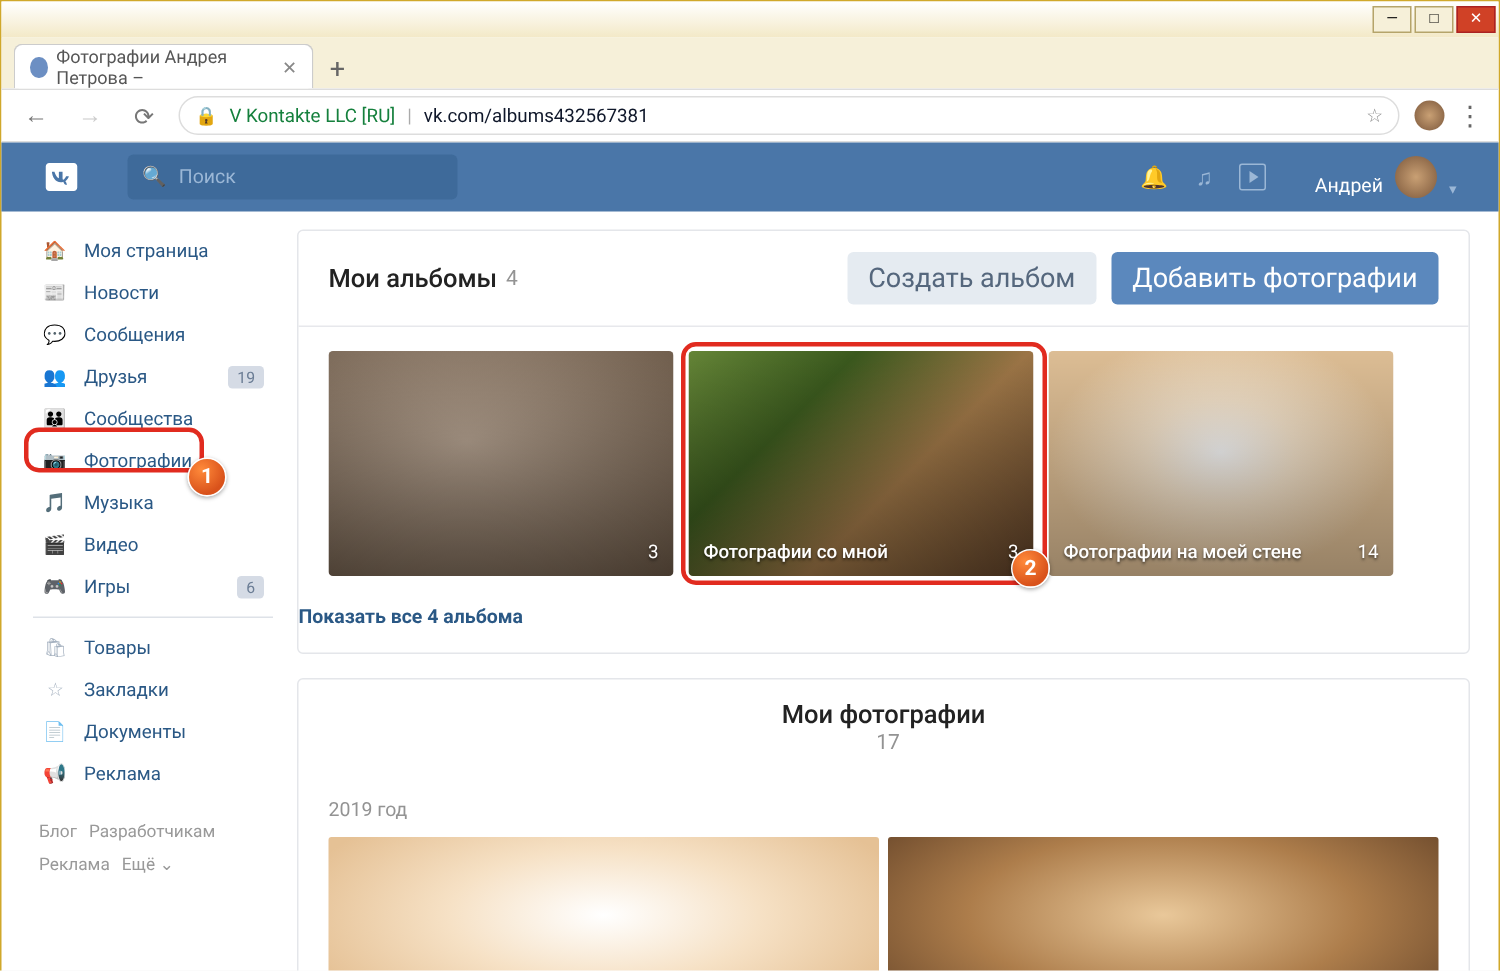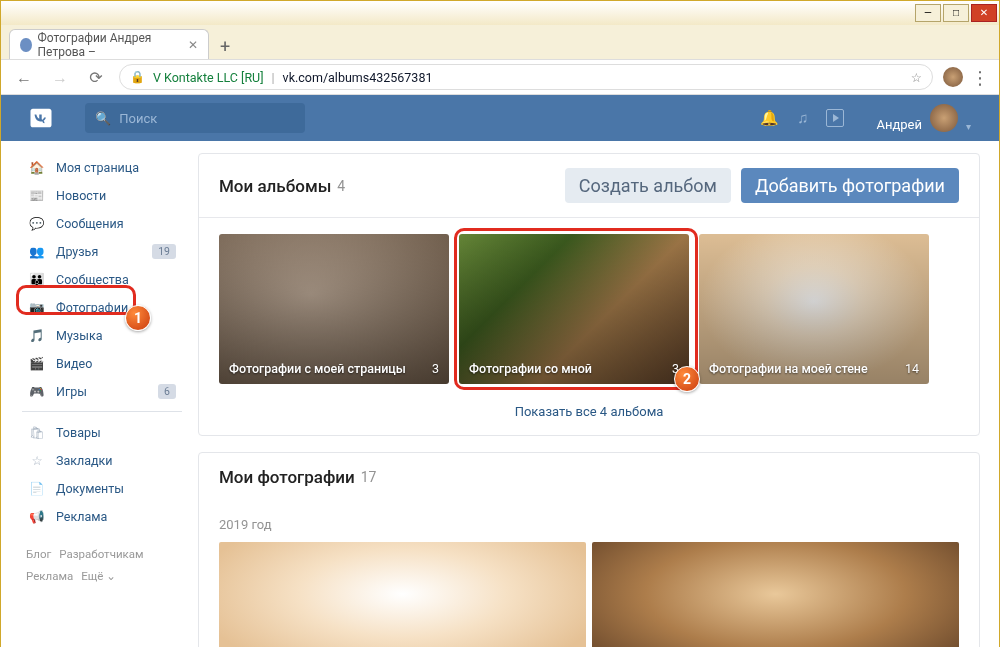--- a/index.html
+++ b/index.html
@@ -71,21 +71,21 @@
 .btn-sec { background:#e5ebf1; color:#55677d;}
 .btn-pri { background:#5b88bd; color:#fff;}
 
 .albums { display:flex; gap:10px; padding:16px 20px 8px;}
 .album { width:230px; height:150px; border-radius:3px; position:relative; overflow:hidden; background:#888 center/cover; cursor:pointer; color:#fff;}
 .album .cap { position:absolute; left:10px; bottom:8px; font-size:12.5px; font-weight:500; text-shadow:0 1px 2px rgba(0,0,0,.6);}
 .album .cnt { position:absolute; right:10px; bottom:8px; font-size:12.5px; text-shadow:0 1px 2px rgba(0,0,0,.6);}
 .album.bg1 { background:linear-gradient(rgba(0,0,0,.05),rgba(0,0,0,.35)),radial-gradient(ellipse at 40% 40%, #b8a593, #6b5846);}
 .album.bg2 { background:linear-gradient(rgba(0,0,0,.05),rgba(0,0,0,.35)),linear-gradient(135deg,#6a8c3a 0%,#3d5d1f 30%,#a47b4a 60%,#5e4028 100%);}
 .album.bg3 { background:linear-gradient(rgba(0,0,0,.05),rgba(0,0,0,.35)),radial-gradient(ellipse at 50% 45%, #fff 0%, #fbe9d0 30%, #e8c79c 70%);}
-.show-all { text-align:center; padding:12px 0 16px; font-size:13px;}
+.show-all { text-align:left; padding:12px 0 16px; font-size:13px;font-weight:bold;}
 .show-all a { color:#2a5885; text-decoration:none; cursor:pointer;}
 
 .year { padding:16px 20px 10px; color:#939393; font-size:13px;}
 .photos { display:flex; gap:6px; padding:0 20px 20px;}
 .photo { flex:1; height:130px; border-radius:2px;}
 .photo.p1 { background:radial-gradient(ellipse at 50% 40%, #fff, #f6e1c5 40%, #e5c195 80%);}
 .photo.p2 { background:radial-gradient(ellipse at 50% 40%, #e9c89a, #ad7d4b 50%, #6d4a2c 90%);}
 </style>
 </head>
 <body>
@@ -218,21 +218,20 @@
         <div class="card-head">
           <span class="card-title">Мои альбомы</span>
           <span class="card-count">4</span>
           <div class="card-actions">
             <button class="btn btn-sec">Создать альбом</button>
             <button class="btn btn-pri">Добавить фотографии</button>
           </div>
         </div>
         <div class="albums" style="position:relative;">
           <div class="album bg1">
-            <span class="cap">Фотографии с моей страницы</span>
             <span class="cnt">3</span>
           </div>
           <div class="album bg2">
             <span class="cap">Фотографии со мной</span>
             <span class="cnt">3</span>
           </div>
           <div class="album bg3">
             <span class="cap">Фотографии на моей стене</span>
             <span class="cnt">14</span>
           </div>
@@ -241,21 +240,21 @@
           <div class="annot-badge" style="left:475px; top:148px;">
               <span>2</span>
             </div>
         </div>
         <div class="show-all">
           <a>Показать все 4 альбома</a>
         </div>
       </div>
 
       <div class="card">
-        <div class="card-head" style="border-bottom:none;">
+        <div class="card-head" style="border-bottom:none;flex-direction:column;">
           <span class="card-title">Мои фотографии</span>
           <span class="card-count">17</span>
         </div>
         <div class="year">2019 год</div>
         <div class="photos">
           <div class="photo p1"></div>
           <div class="photo p2"></div>
         </div>
       </div>
     </div>

